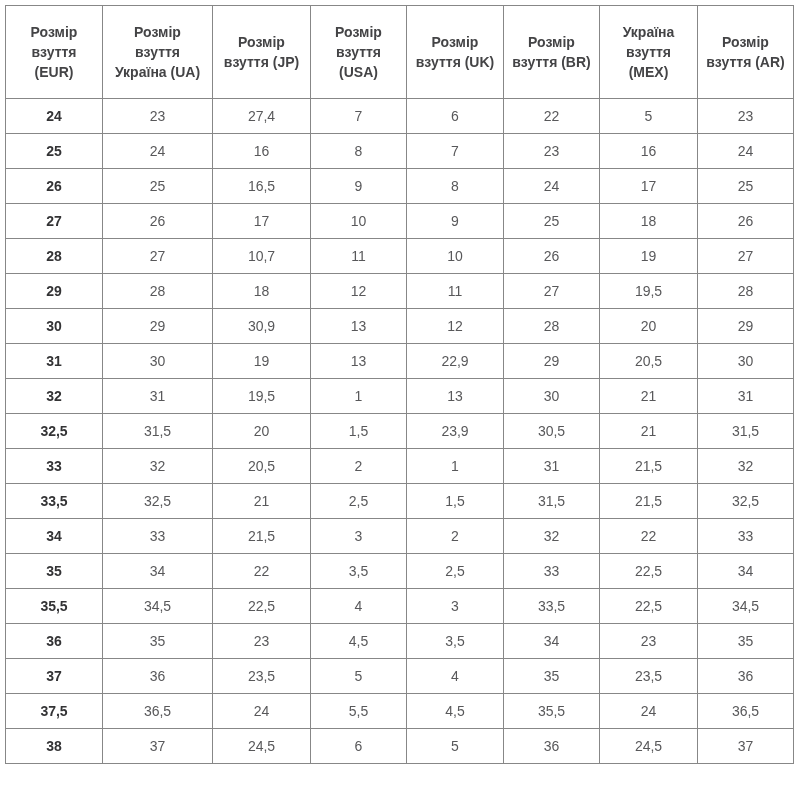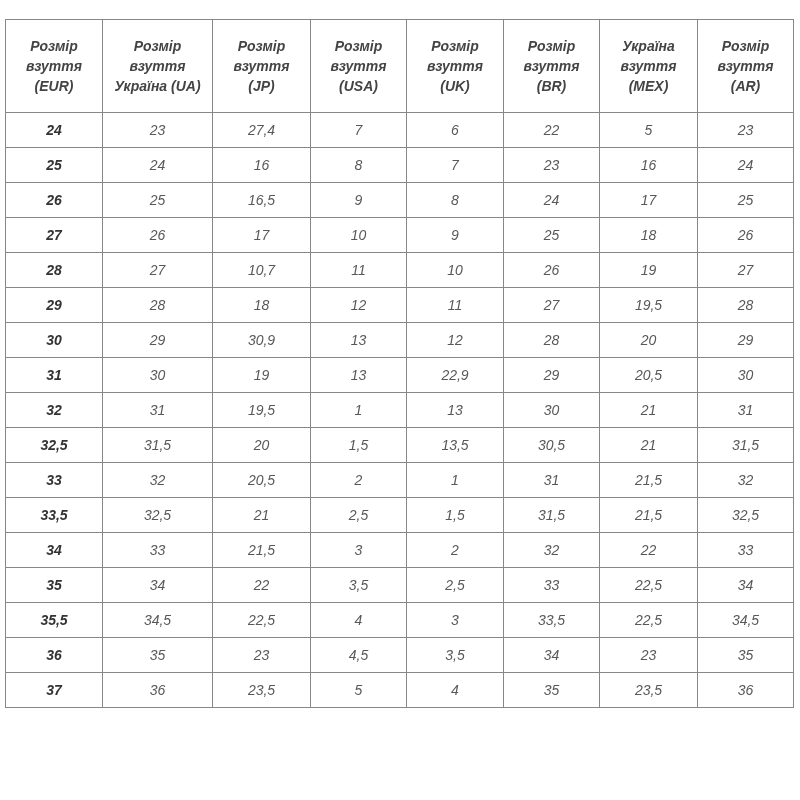--- a/index.html
+++ b/index.html
@@ -5,22 +5,21 @@
   html, body {
     margin: 0;
     padding: 0;
     background: #ffffff;
     width: 800px;
     height: 800px;
     font-family: "Liberation Sans", sans-serif;
     overflow: hidden;
   }
   .table-wrap {
-    padding: 19px 7px 0 5px;
-    font-style: italic;
+    padding: 5px 7px 0 5px;
   }
   table.size-table {
     border-collapse: collapse;
     table-layout: fixed;
     width: 788px;
   }
   table.size-table th,
   table.size-table td {
     border: 1px solid #878787;
     text-align: center;
@@ -161,21 +160,21 @@
           <td>13</td>
           <td>30</td>
           <td>21</td>
           <td>31</td>
         </tr>
         <tr>
           <td class="first-col">32,5</td>
           <td>31,5</td>
           <td>20</td>
           <td>1,5</td>
-          <td>13,5</td>
+          <td>23,9</td>
           <td>30,5</td>
           <td>21</td>
           <td>31,5</td>
         </tr>
         <tr>
           <td class="first-col">33</td>
           <td>32</td>
           <td>20,5</td>
           <td>2</td>
           <td>1</td>
@@ -236,15 +235,35 @@
         <tr>
           <td class="first-col">37</td>
           <td>36</td>
           <td>23,5</td>
           <td>5</td>
           <td>4</td>
           <td>35</td>
           <td>23,5</td>
           <td>36</td>
         </tr>
+        <tr>
+          <td class="first-col">37,5</td>
+          <td>36,5</td>
+          <td>24</td>
+          <td>5,5</td>
+          <td>4,5</td>
+          <td>35,5</td>
+          <td>24</td>
+          <td>36,5</td>
+        </tr>
+        <tr>
+          <td class="first-col">38</td>
+          <td>37</td>
+          <td>24,5</td>
+          <td>6</td>
+          <td>5</td>
+          <td>36</td>
+          <td>24,5</td>
+          <td>37</td>
+        </tr>
       </tbody>
   </table>
 </div>
 
 </body></html>

